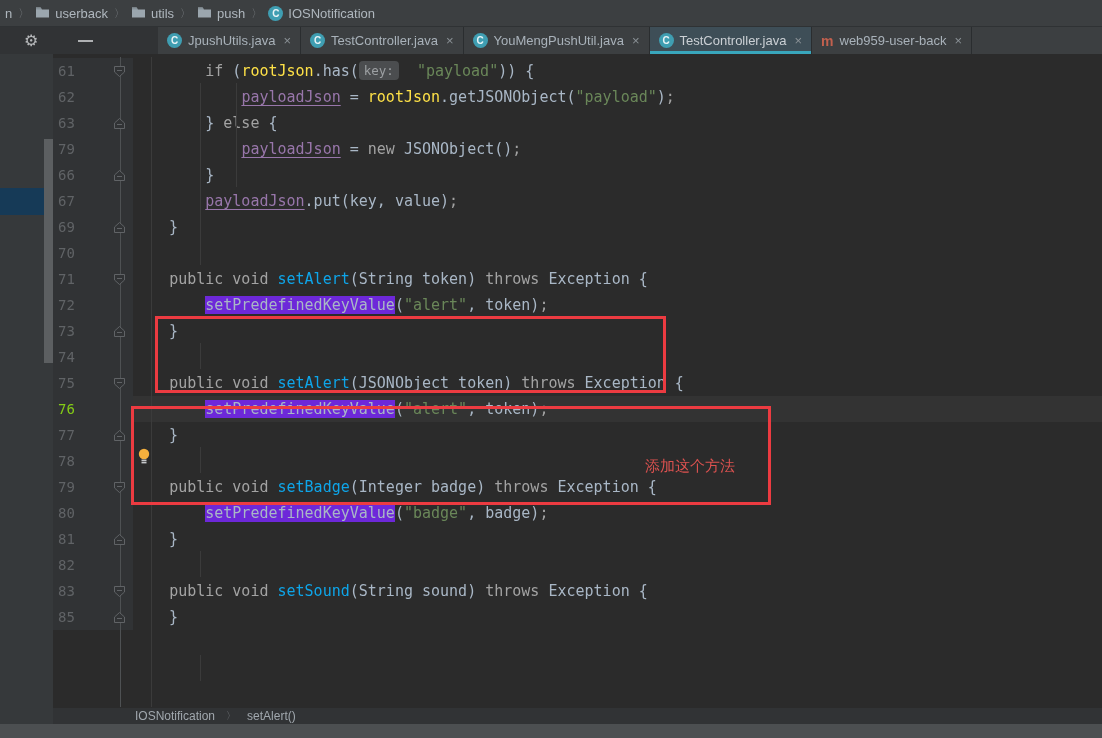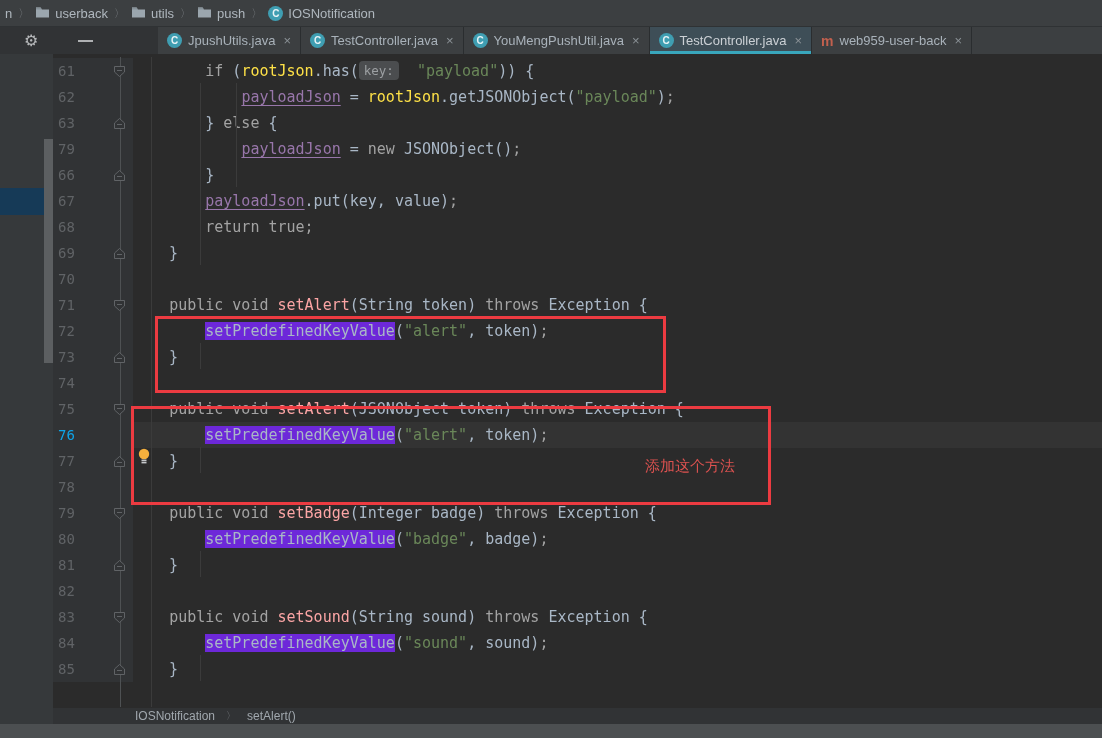--- a/index.html
+++ b/index.html
@@ -34,29 +34,29 @@
   .leftpanel{position:relative;flex:0 0 53px;background:#36393B;}
   .sel{position:absolute;left:0;top:134px;width:47px;height:27px;background:#163A57;}
   .thumb{position:absolute;left:44px;top:85px;width:9px;height:224px;background:#5C5F61;cursor:grab;}
 
   .rightcol{flex:1;display:flex;flex-direction:column;min-width:0;}
   #editor{height:654px;padding-top:4px;box-sizing:border-box;background:#2B2B2B;overflow:hidden;}
   .row{display:flex;height:26px;}
   .gutter{flex:0 0 80px;background:#313335;display:flex;}
   .lnum{width:52px;padding-left:5px;box-sizing:border-box;color:#606366;
         font:14px/26px "DejaVu Sans Mono",monospace;}
-  .row.current .lnum{color:#0ea5e9;}
+  .row.current .lnum{color:#84cc16;}
   .fold{width:28px;display:flex;align-items:center;justify-content:center;}
   .fold svg{position:relative;z-index:2;}
   .code{flex:1;white-space:pre;font:15px/26px "DejaVu Sans Mono",monospace;color:#A9B7C6;}
   .row.current .code{background:#333333;}
 
   .tk-p{color:#A9B7C6}
   .tk-k{color:#a3a3a3}
-  .tk-d{color:#fca5a5}
+  .tk-d{color:#0ea5e9}
   .tk-s{color:#6A8759}
   .tk-fu{color:#9876AA;text-decoration:underline;text-underline-offset:3px;}
   .tk-fr{color:#fde047}
   .tk-hl{color:#A9B7C6;background:#6d28d9;}
   .tk-h{display:inline-block;background:#4B4D4F;color:#9DA0A3;border-radius:4px;
         padding:0 5px;margin-right:18px;font-size:12.5px;line-height:19px;vertical-align:1px;}
 
   
   .connector{position:absolute;left:120px;top:57px;width:1px;height:650px;background:#4E5153;z-index:1;}
   .iguide{position:absolute;width:1px;background:#3B3B3B;z-index:1;pointer-events:none;}
@@ -208,27 +208,20 @@
           </div>
           <div class="row">
             <div class="gutter">
               <span class="lnum">67</span>
               <div class="fold"></div>
             </div>
             <div class="code"><span class="tk-p">        </span><span class="tk-fu">payloadJson</span><span class="tk-p">.put(key, value)</span><span class="tk-k">;</span></div>
           </div>
           <div class="row">
             <div class="gutter">
-              <span class="lnum">68</span>
-              <div class="fold"></div>
-            </div>
-            <div class="code"><span class="tk-p">        </span><span class="tk-k">return true</span><span class="tk-k">;</span></div>
-          </div>
-          <div class="row">
-            <div class="gutter">
               <span class="lnum">69</span>
               <div class="fold">
                 <svg width="13" height="13" viewBox="0 0 13 13">
                   <path d="M1.5 11.5h10V6l-5-4.5L1.5 6z" fill="#313335" stroke="#606366"></path>
                   <path d="M4 7.5h5" stroke="#606366"></path>
                 </svg>
               </div>
             </div>
             <div class="code"><span class="tk-p">    }</span></div>
           </div>
@@ -357,27 +350,20 @@
             <div class="gutter">
               <span class="lnum">83</span>
               <div class="fold">
                 <svg width="13" height="13" viewBox="0 0 13 13">
                   <path d="M1.5 1.5h10V7l-5 4.5L1.5 7z" fill="#313335" stroke="#606366"></path>
                   <path d="M4 5.5h5" stroke="#606366"></path>
                 </svg>
               </div>
             </div>
             <div class="code"><span class="tk-p">    </span><span class="tk-k">public void </span><span class="tk-d">setSound</span><span class="tk-p">(String sound) </span><span class="tk-k">throws</span><span class="tk-p"> Exception {</span></div>
-          </div>
-          <div class="row">
-            <div class="gutter">
-              <span class="lnum">84</span>
-              <div class="fold"></div>
-            </div>
-            <div class="code"><span class="tk-p">        </span><span class="tk-hl">setPredefinedKeyValue</span><span class="tk-p">(</span><span class="tk-s">"sound"</span><span class="tk-p">, sound)</span><span class="tk-k">;</span></div>
           </div>
           <div class="row">
             <div class="gutter">
               <span class="lnum">85</span>
               <div class="fold">
                 <svg width="13" height="13" viewBox="0 0 13 13">
                   <path d="M1.5 11.5h10V6l-5-4.5L1.5 6z" fill="#313335" stroke="#606366"></path>
                   <path d="M4 7.5h5" stroke="#606366"></path>
                 </svg>
               </div>

